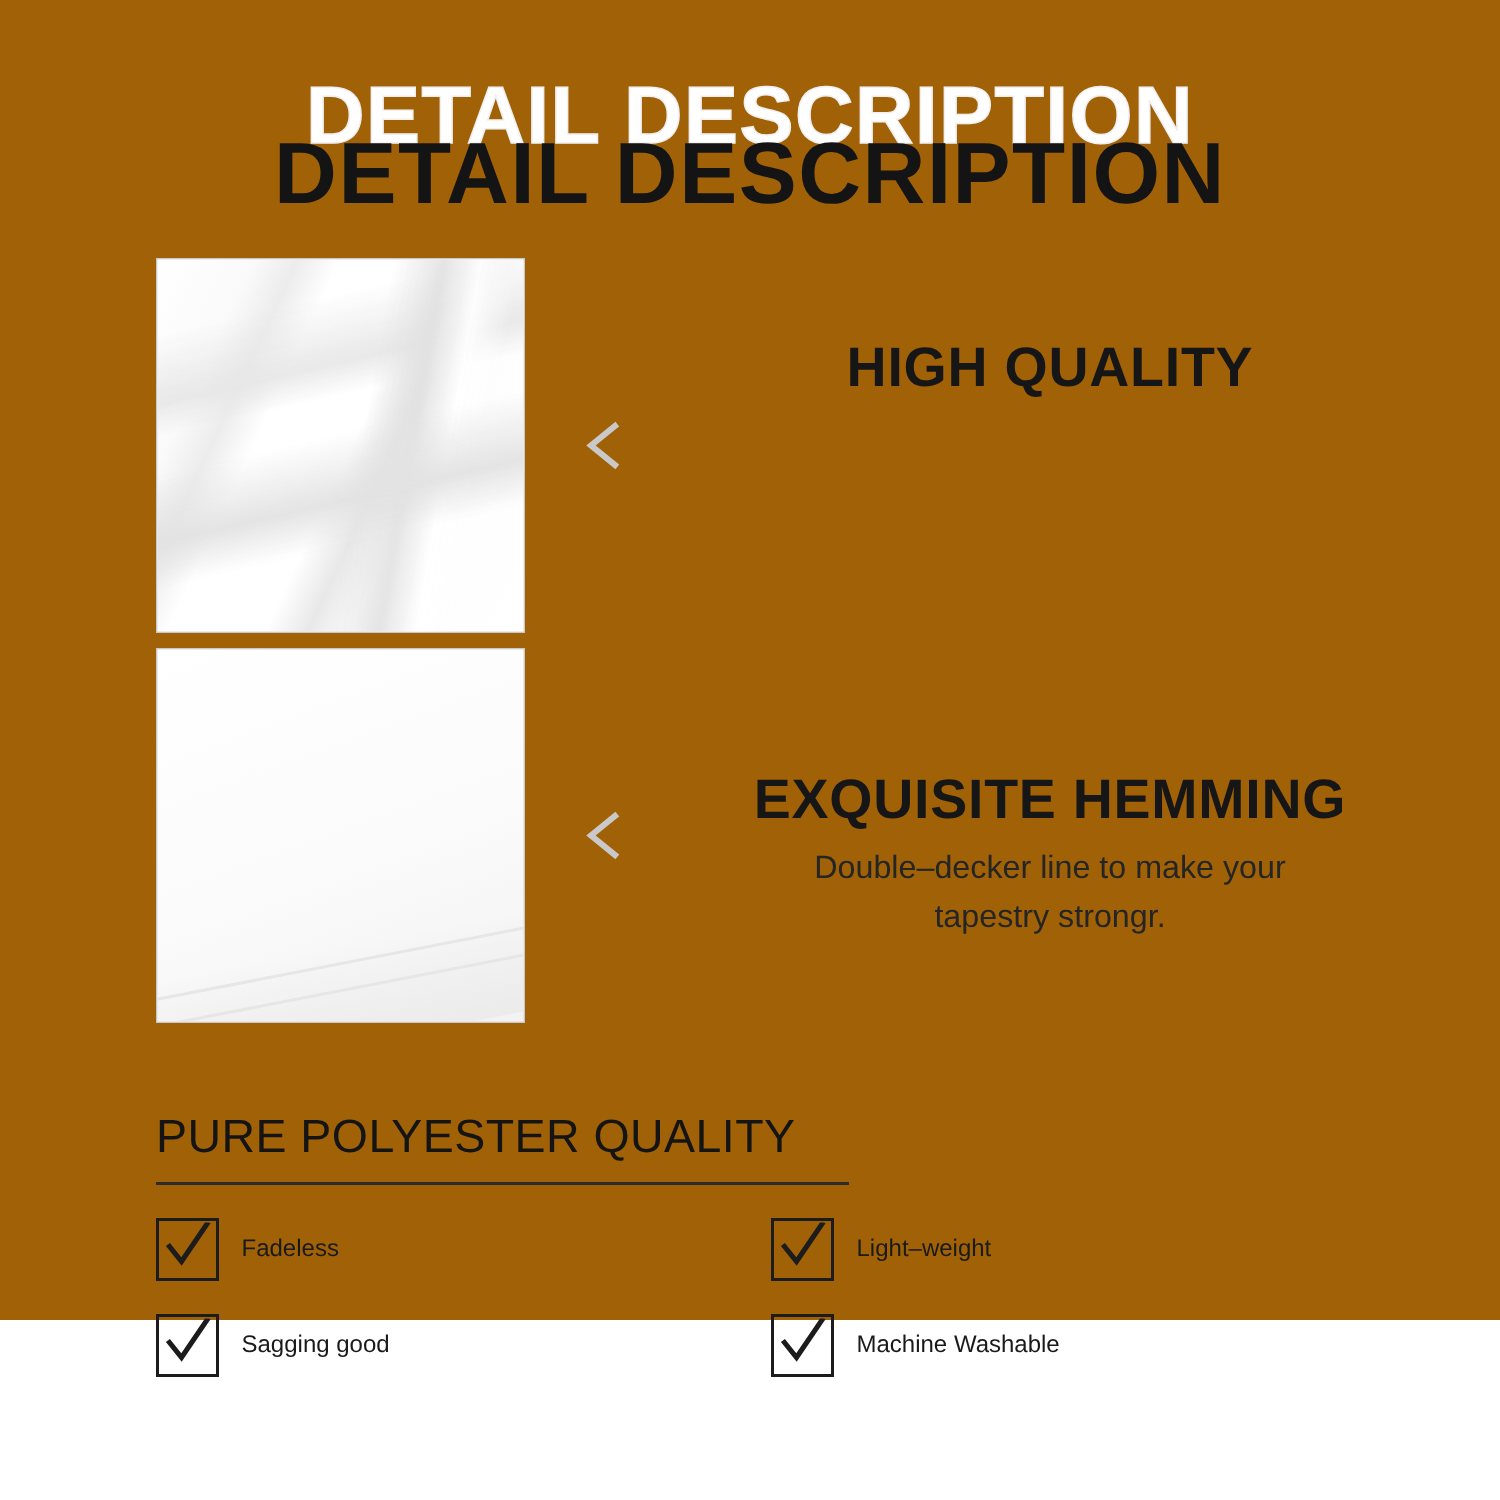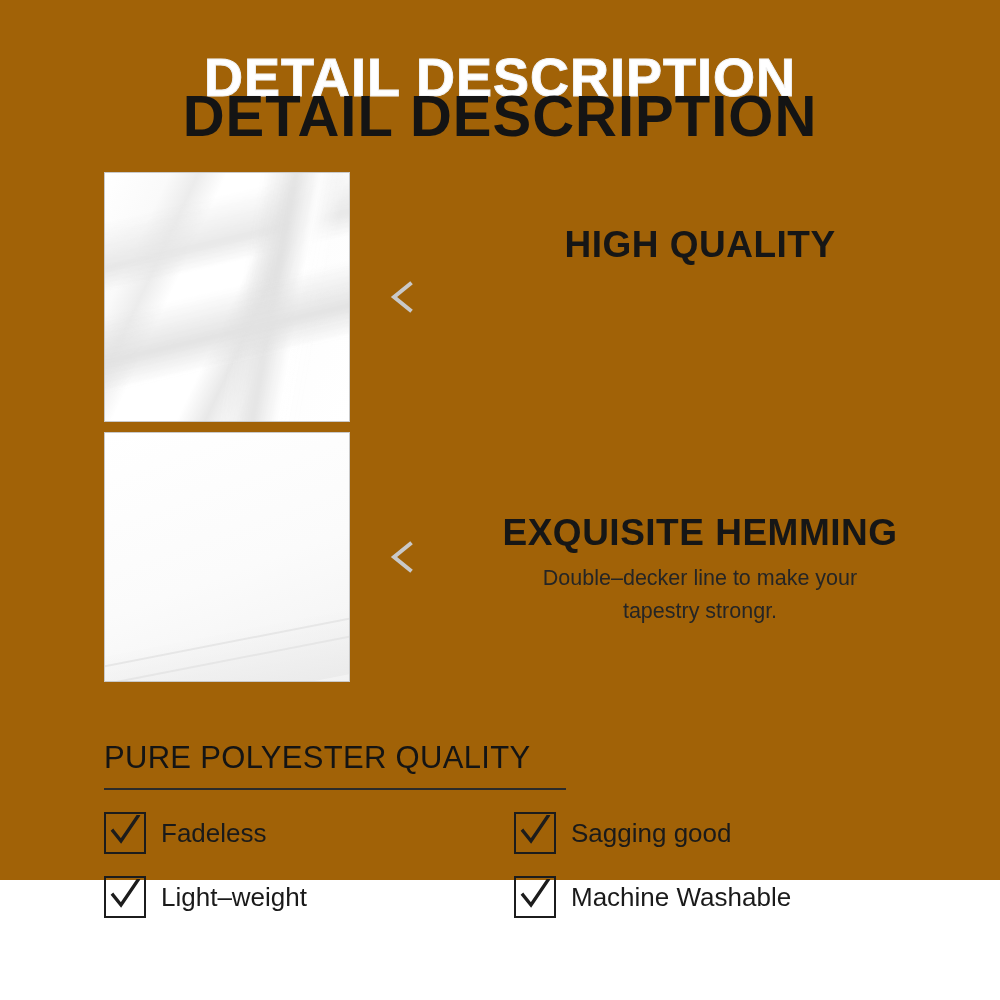--- a/index.html
+++ b/index.html
@@ -227,21 +227,21 @@
     border: 2px solid #1c1c1c;
     position: relative;
     flex: 0 0 auto;
   }
   .checkbox svg {
     position: absolute;
     left: 3px;
     top: 1px;
   }
   .check-label {
-    font-size: 26px;
+    font-size: 16px;
     color: #1a1a1a;
     white-space: nowrap;
   }
 </style>
 </head>
 <body>
 
 <div class="page">
 
   <div class="header">
@@ -298,30 +298,30 @@
         </span>
         <span class="check-label">Fadeless</span>
       </div>
 
       <div class="check-item">
         <span class="checkbox">
           <svg width="32" height="34" viewBox="0 0 32 34" aria-hidden="true">
             <polyline points="4,16 12,26 29,1" fill="none" stroke="#1c1c1c" stroke-width="3.4" stroke-linecap="square"></polyline>
           </svg>
         </span>
-        <span class="check-label">Sagging good</span>
+        <span class="check-label">Light–weight</span>
       </div>
 
       <div class="check-item">
         <span class="checkbox">
           <svg width="32" height="34" viewBox="0 0 32 34" aria-hidden="true">
             <polyline points="4,16 12,26 29,1" fill="none" stroke="#1c1c1c" stroke-width="3.4" stroke-linecap="square"></polyline>
           </svg>
         </span>
-        <span class="check-label">Light–weight</span>
+        <span class="check-label">Sagging good</span>
       </div>
 
       <div class="check-item">
         <span class="checkbox">
           <svg width="32" height="34" viewBox="0 0 32 34" aria-hidden="true">
             <polyline points="4,16 12,26 29,1" fill="none" stroke="#1c1c1c" stroke-width="3.4" stroke-linecap="square"></polyline>
           </svg>
         </span>
         <span class="check-label">Machine Washable</span>
       </div>

